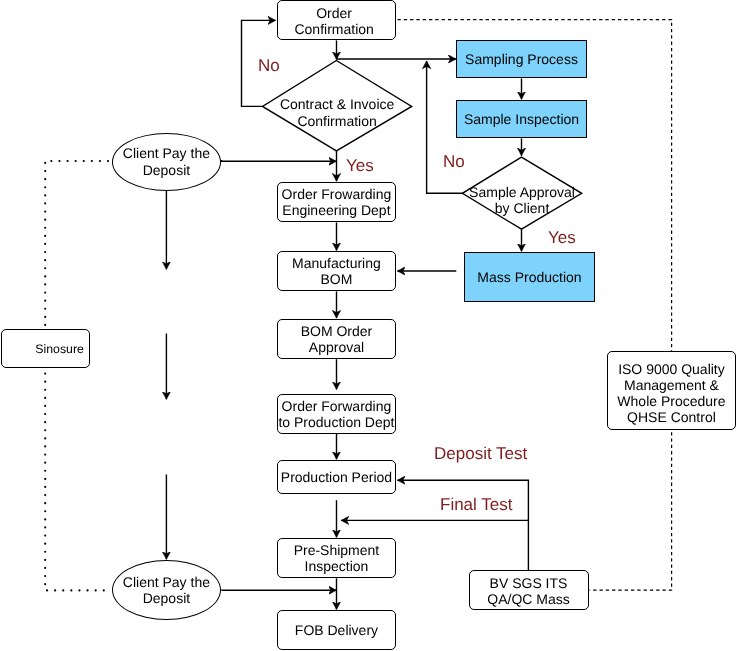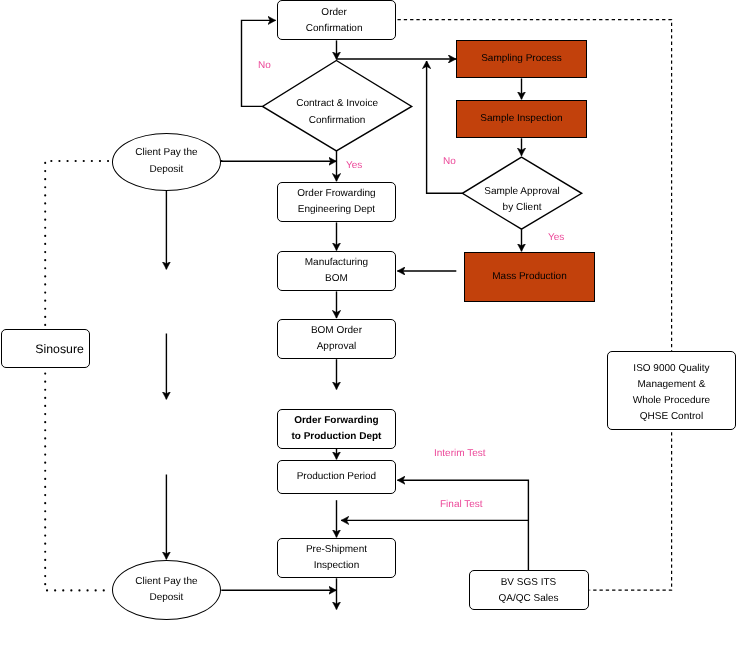--- a/index.html
+++ b/index.html
@@ -25,52 +25,52 @@
     height: 651px;
   }
   .node {
     position: absolute;
     box-sizing: border-box;
     display: flex;
     align-items: center;
     justify-content: center;
     text-align: center;
     color: #000000;
-    font-size: 10px;
+    font-size: 14px;
     line-height: 16.1px;
     white-space: pre-line;
     z-index: 2;
   }
   .rbox {
     border: 1.3px solid #000000;
     border-radius: 5px;
     background: #ffffff;
   }
   .sbox {
     border: 1.3px solid #000000;
-    background: #c2410c;
+    background: #7dd3fc;
   }
   .ell {
     border: 1.3px solid #000000;
     border-radius: 50%;
     background: #ffffff;
   }
   .dia {
     background: transparent;
     border: none;
     padding-top: 13.7px;
   }
   .small-text {
     font-size: 12.3px;
     padding-left: 28px;
   }
   .edge-label {
     position: absolute;
-    color: #ec4899;
-    font-size: 10px;
+    color: #7f1d1d;
+    font-size: 17px;
     line-height: 14px;
     white-space: nowrap;
     z-index: 3;
   }
 </style>
 </head>
 <body>
 
 <div id="canvas">
   <svg id="wire" viewBox="0 0 737 651">
@@ -126,28 +126,29 @@
   </svg>
 
   <div class="node rbox" style="left:276.5px;top:0.4px;width:119.9px;height:40px;padding-right:4.6px;padding-top:1.6px;">Order
 Confirmation</div>
   <div class="node rbox" style="left:276.5px;top:182.4px;width:119.9px;height:40px;">Order Frowarding
 Engineering Dept</div>
   <div class="node rbox" style="left:276.5px;top:251.4px;width:119.9px;height:40px;">Manufacturing
 BOM</div>
   <div class="node rbox" style="left:276.5px;top:319.2px;width:119.9px;height:40px;">BOM Order
 Approval</div>
-  <div class="node rbox" style="left:276.5px;top:409px;width:119.9px;height:40px;font-weight:bold;">Order Forwarding
+  <div class="node rbox" style="left:276.5px;top:394px;width:119.9px;height:40px;">Order Forwarding
 to Production Dept</div>
   <div class="node rbox" style="left:276.5px;top:460.3px;width:119.9px;height:34px;">Production Period</div>
   <div class="node rbox" style="left:276.5px;top:538.3px;width:119.9px;height:40px;">Pre-Shipment
 Inspection</div>
+  <div class="node rbox" style="left:276.5px;top:610.4px;width:119.9px;height:40px;">FOB Delivery</div>
   <div class="node rbox small-text" style="left:0.8px;top:329.2px;width:89.6px;height:39px;">Sinosure</div>
   <div class="node rbox" style="left:468.5px;top:570.3px;width:120px;height:40px;padding-top:2px;">BV SGS ITS
-QA/QC Sales</div>
+QA/QC Mass</div>
   <div class="node rbox" style="left:606.5px;top:351.3px;width:129.9px;height:79px;padding-top:3.8px;">ISO 9000 Quality
 Management &amp;
 Whole Procedure
 QHSE Control</div>
 
   <div class="node sbox" style="left:456.3px;top:40.4px;width:130.4px;height:38px;">Sampling Process</div>
   <div class="node sbox" style="left:456.3px;top:100.3px;width:130.4px;height:38px;">Sample Inspection</div>
   <div class="node sbox" style="left:456.3px;top:252.4px;width:130.4px;height:50px;margin-left:8px;">Mass Production</div>
 
   <div class="node ell" style="left:111.5px;top:132.5px;width:109.8px;height:58px;">Client Pay the
@@ -157,15 +158,15 @@
 
   <div class="node dia" style="left:262.5px;top:60.5px;width:149.2px;height:90.4px;">Contract &amp; Invoice
 Confirmation</div>
   <div class="node dia" style="left:462.4px;top:157.1px;width:119.3px;height:72.1px;">Sample Approval
 by Client</div>
 
   <div class="edge-label" style="left:258px;top:59px;">No</div>
   <div class="edge-label" style="left:346px;top:159px;">Yes</div>
   <div class="edge-label" style="left:443px;top:155px;">No</div>
   <div class="edge-label" style="left:548px;top:231px;">Yes</div>
-  <div class="edge-label" style="left:434px;top:447px;">Interim Test</div>
+  <div class="edge-label" style="left:434px;top:447px;">Deposit Test</div>
   <div class="edge-label" style="left:440px;top:498px;">Final Test</div>
 </div>
 
 </body></html>

